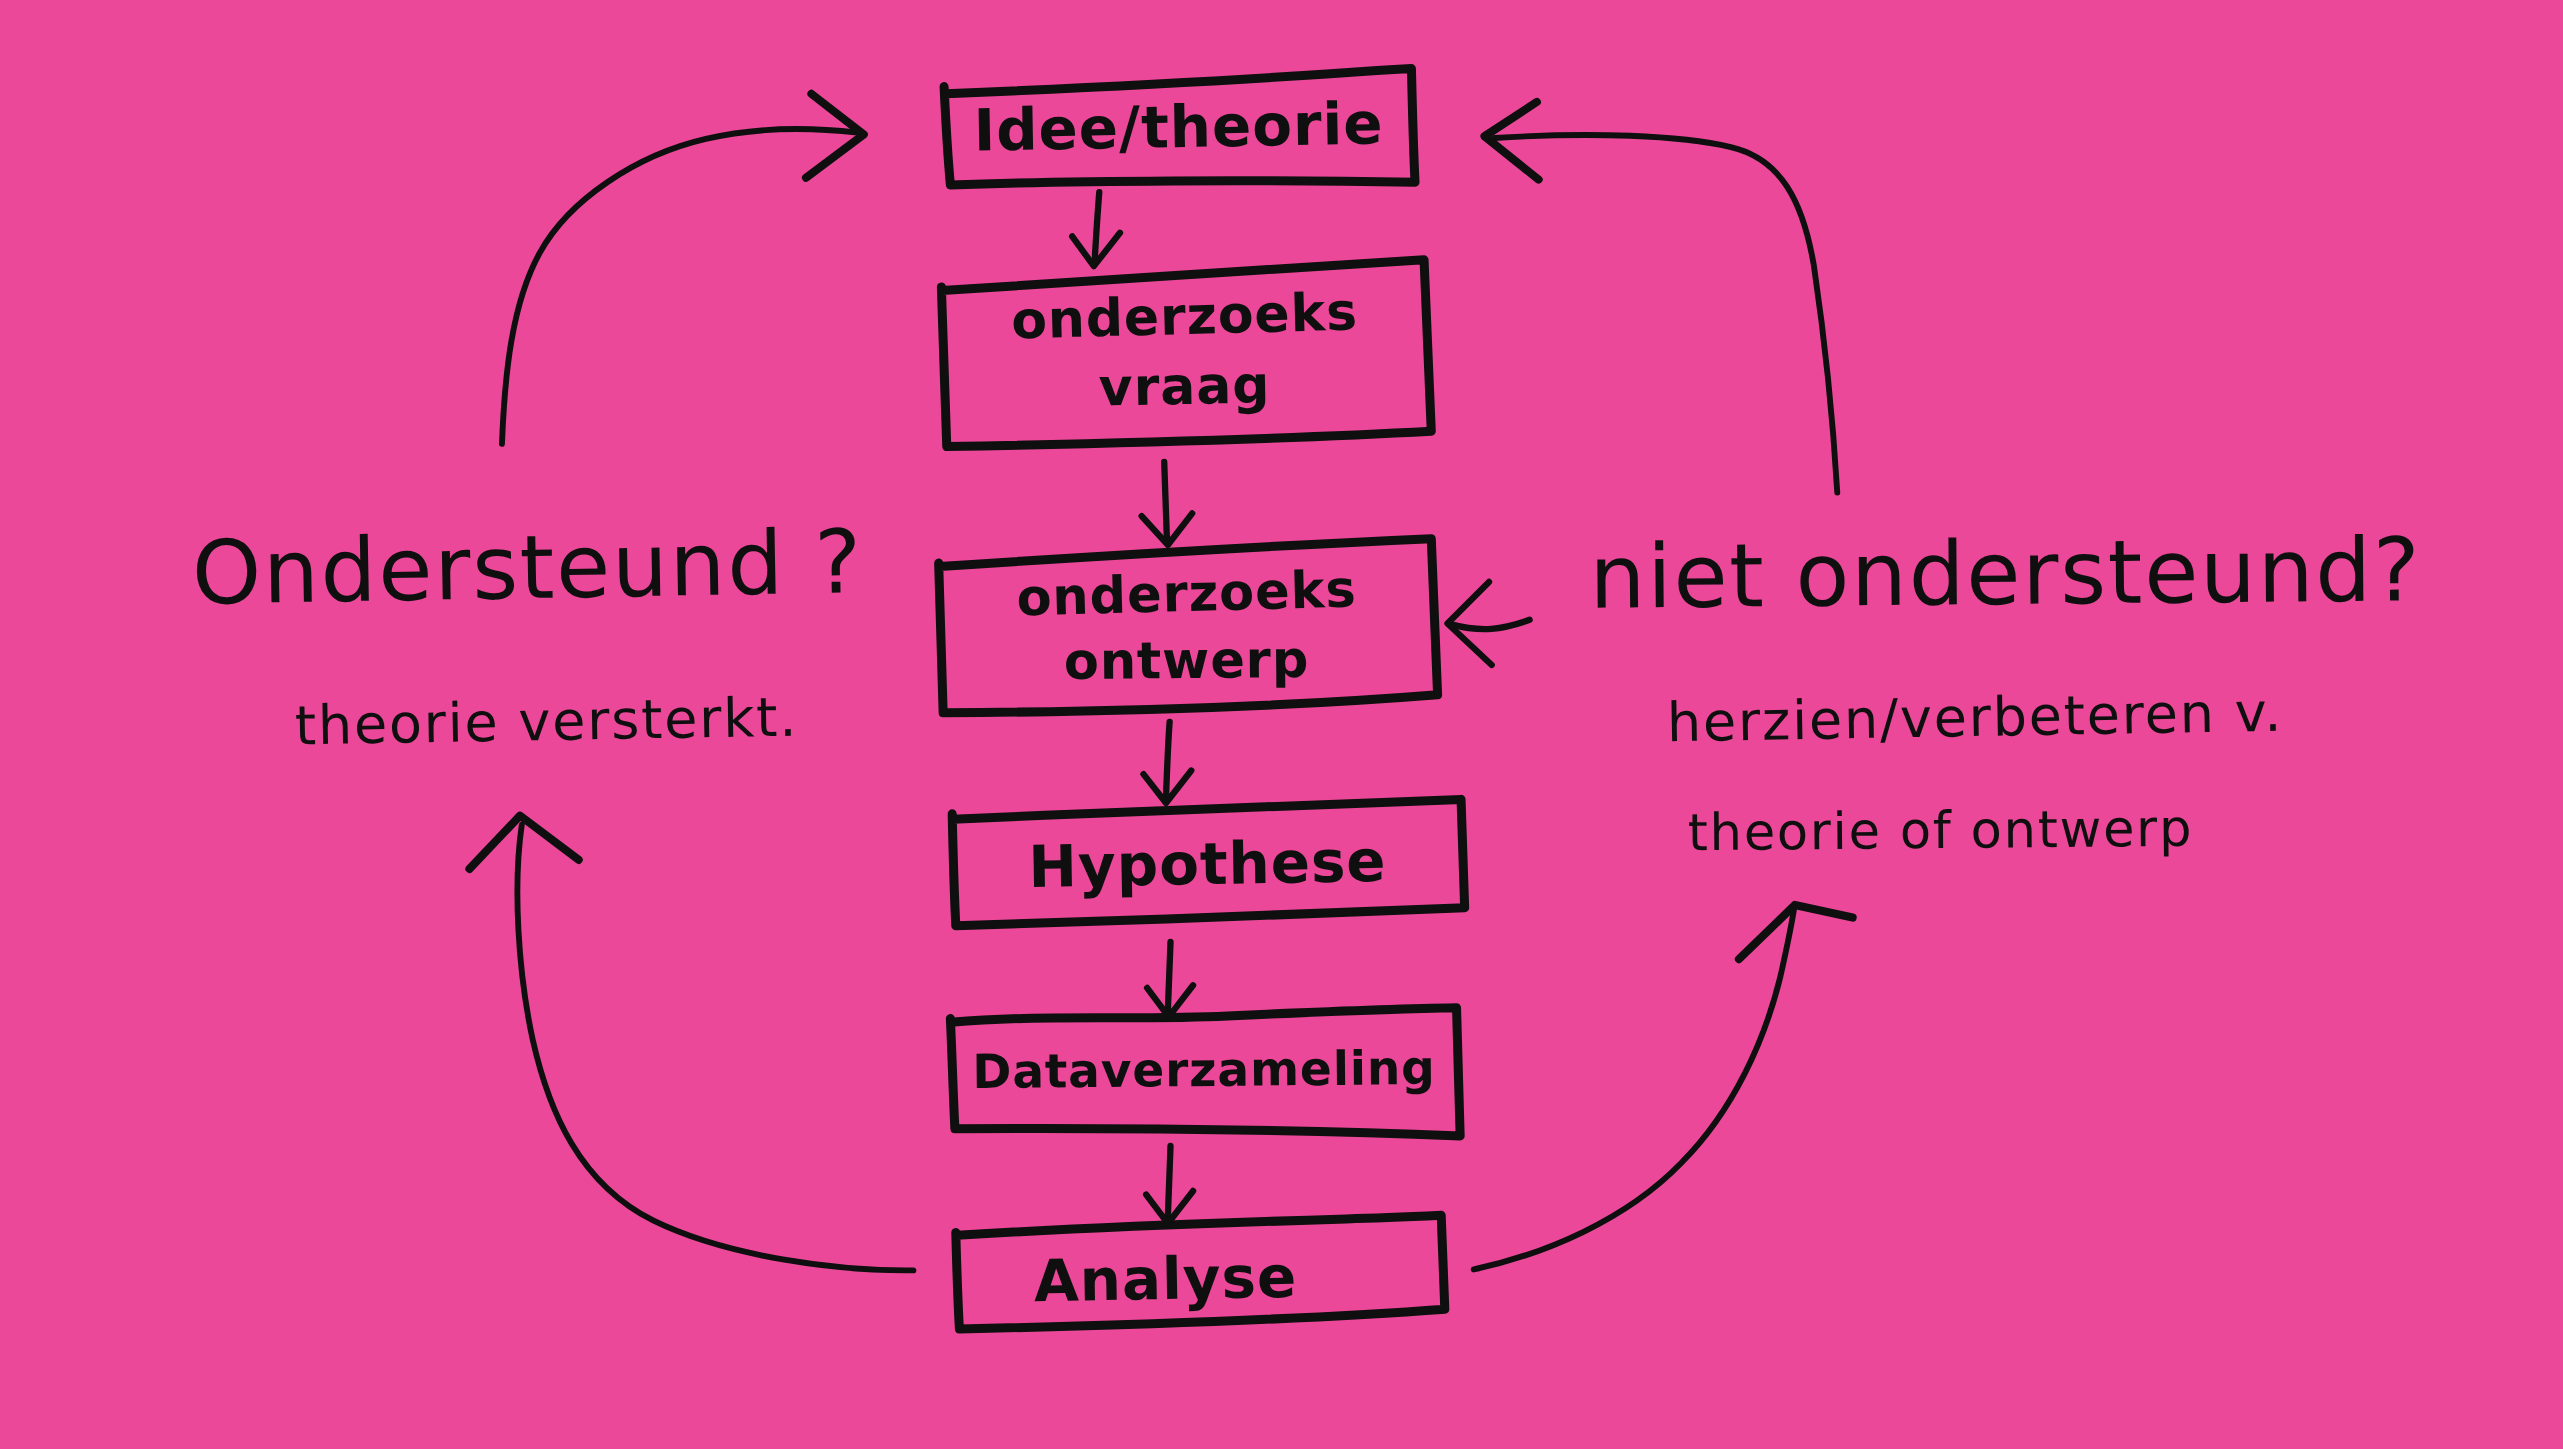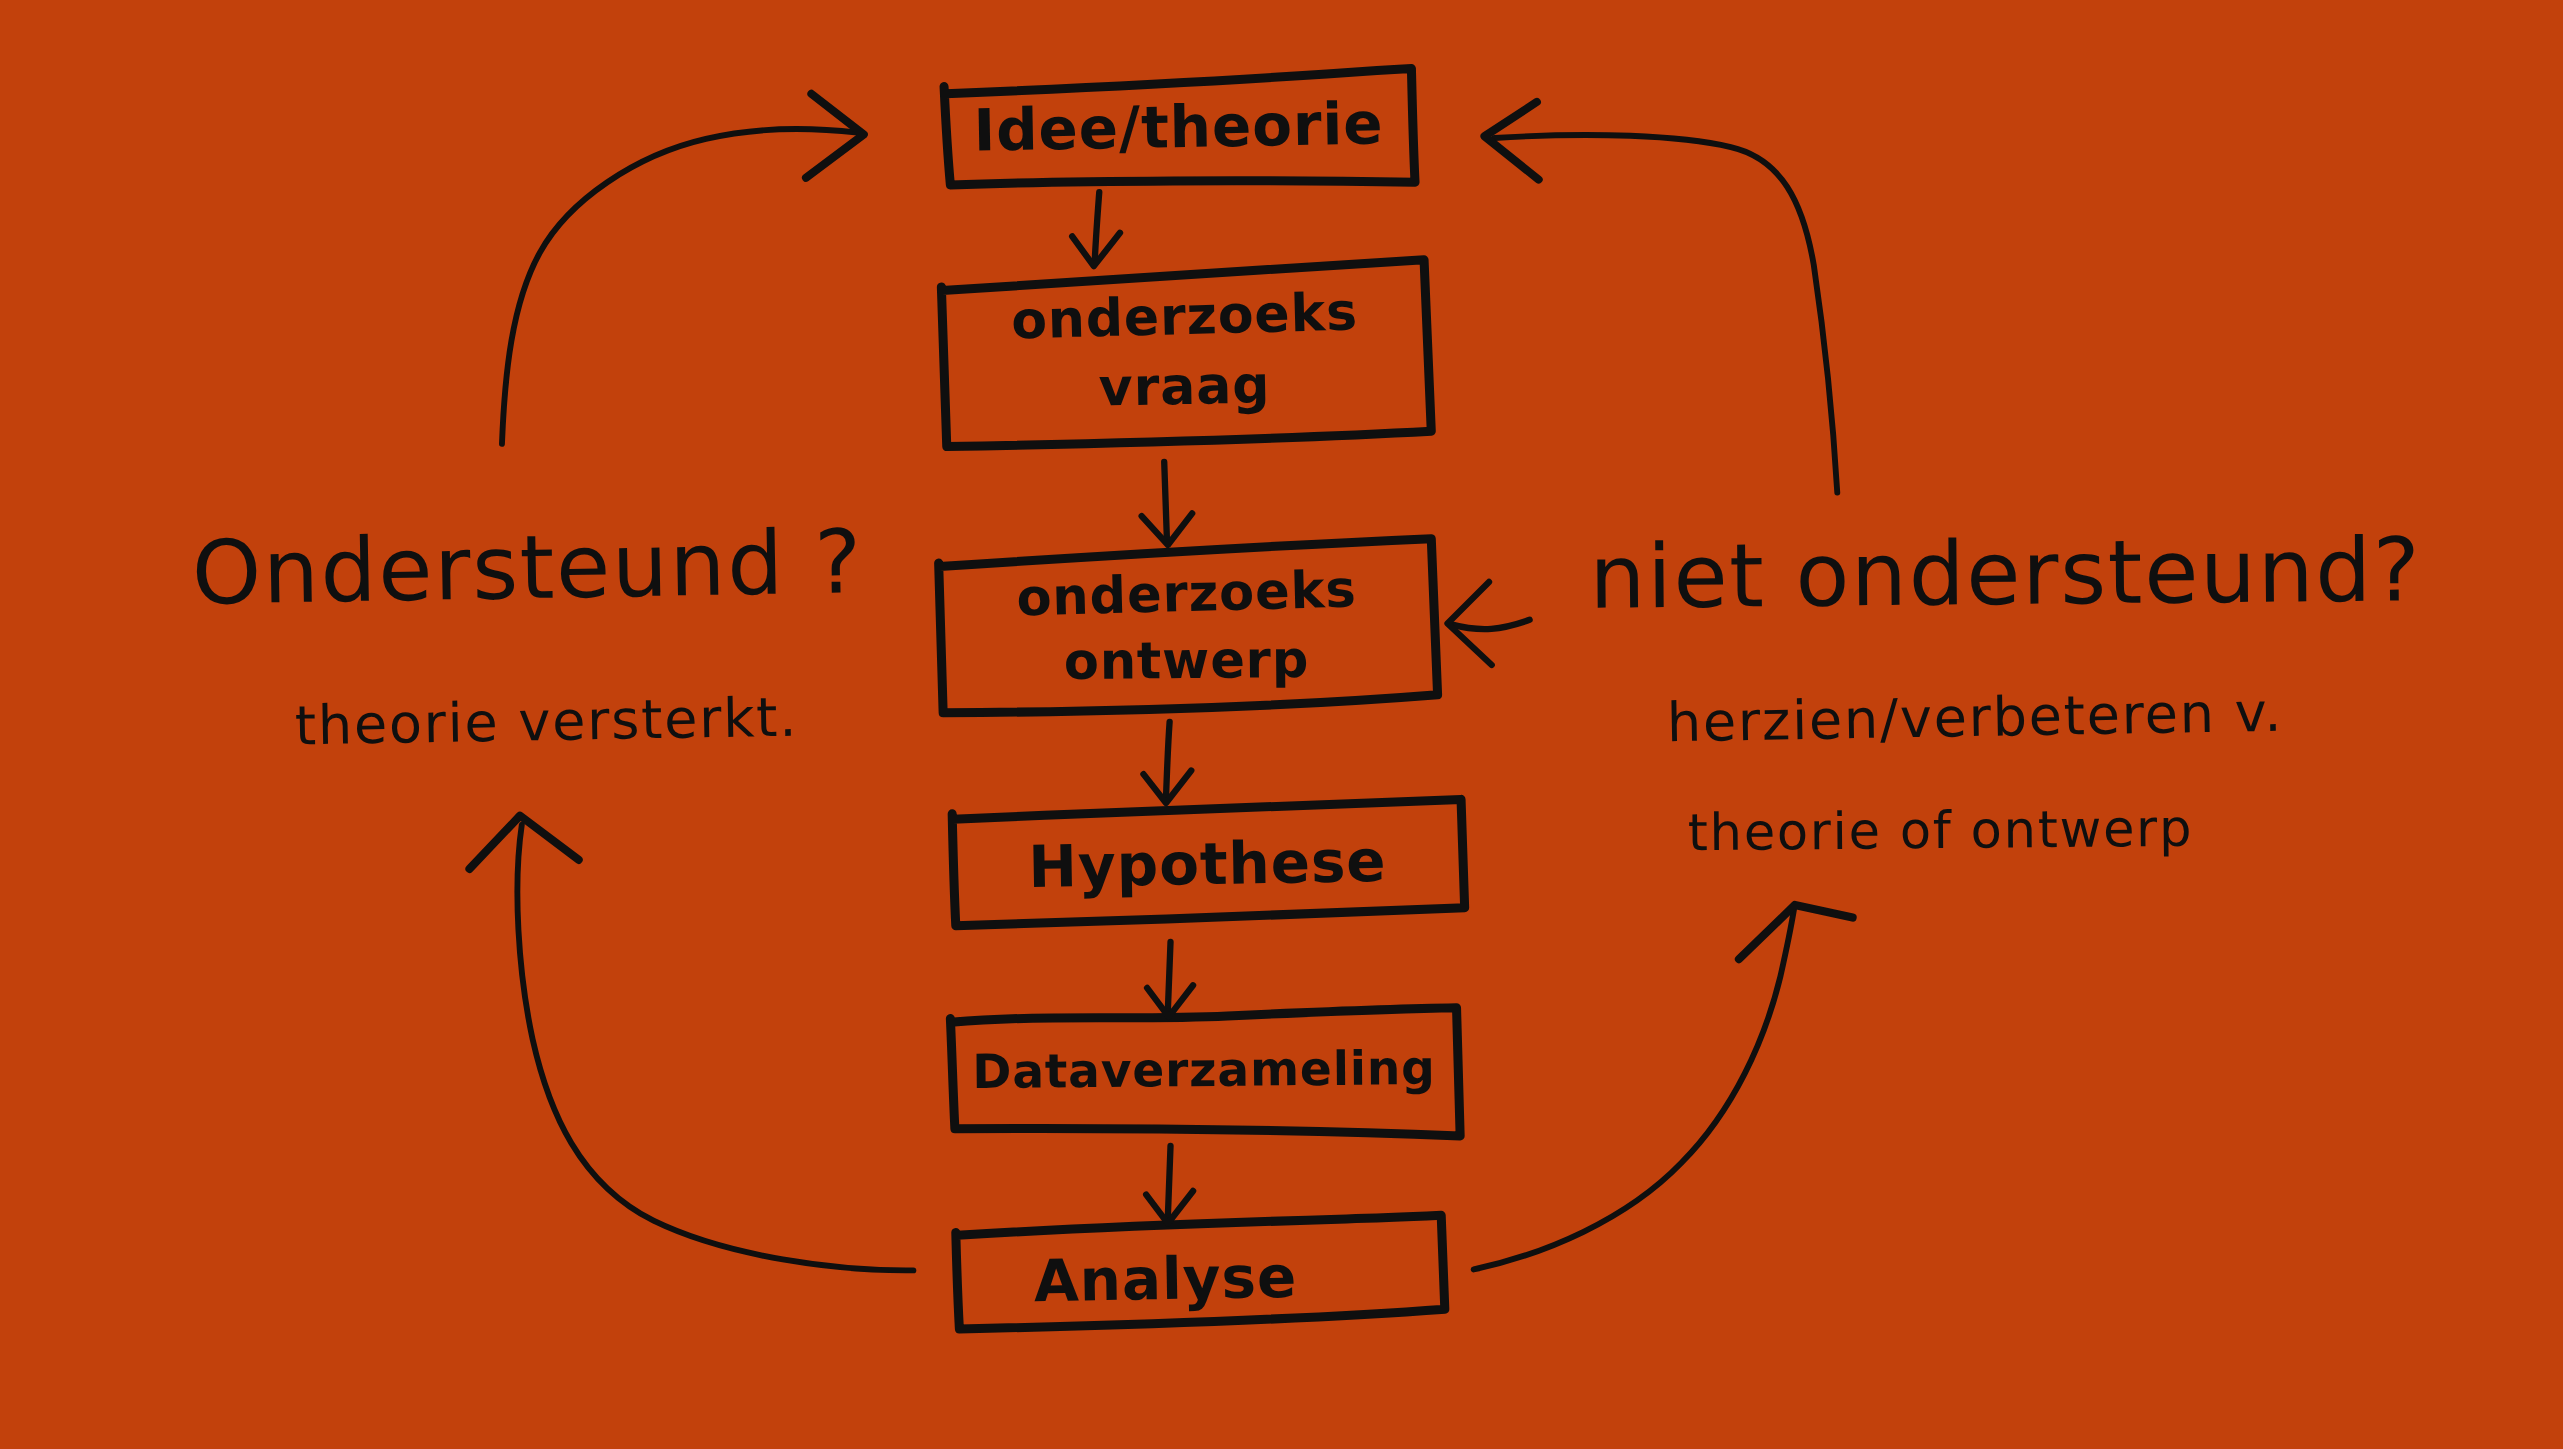--- a/index.html
+++ b/index.html
@@ -1,19 +1,19 @@
 <!DOCTYPE html>
 <html style="font-size:14.4px"><head>
 <meta charset="utf-8">
 <style>
   html,body{margin:0;padding:0;background:#e9e9e9;}
   .canvas{
     position:relative;
     width:2563px;height:1449px;
-    background:#c2410c;
+    background:#ec4899;
     overflow:hidden;
     font-family:"DejaVu Sans",sans-serif;
     color:#0f0f0f;
   }
   .ink-layer{position:absolute;left:0;top:0;width:2563px;height:1449px;}
   .ink-layer path{stroke:#0f0f0f;fill:none;stroke-linecap:round;stroke-linejoin:round;}
   .box-stroke{stroke-width:10px;}
   .arrow-stroke{stroke-width:7px;}
   .head-stroke{stroke-width:9px;}
   .curve-stroke{stroke-width:6.5px;}

